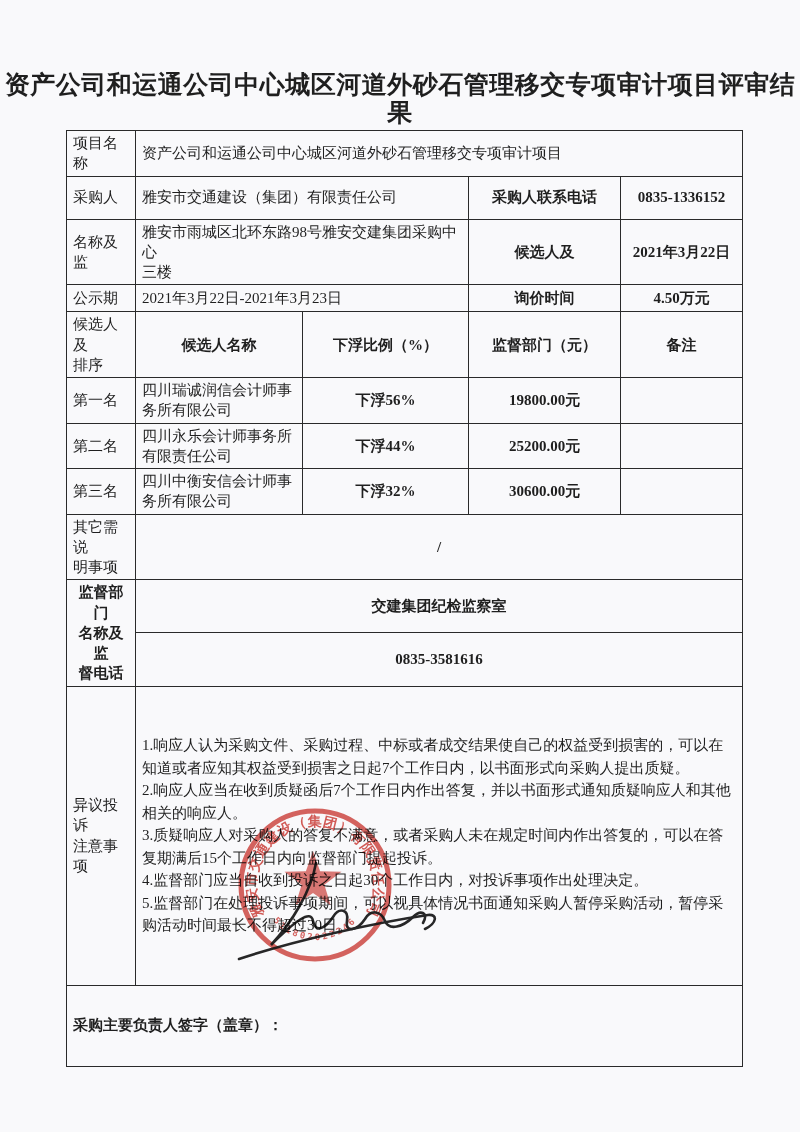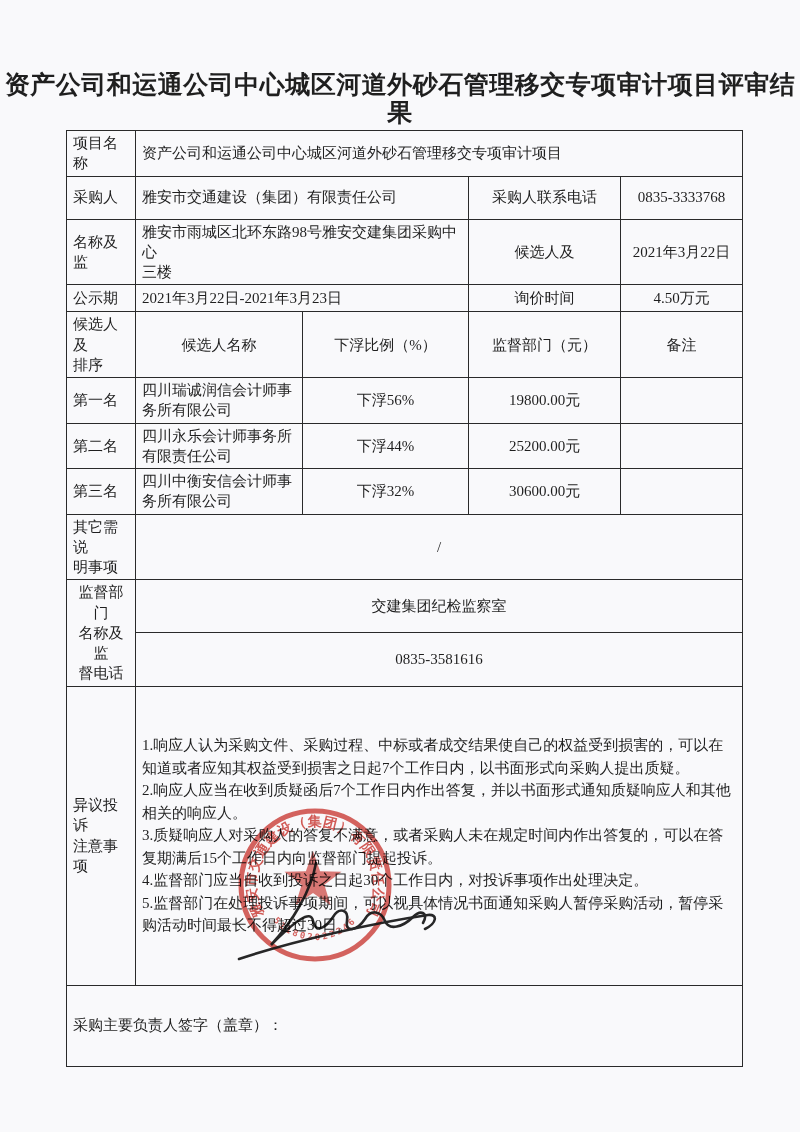--- a/index.html
+++ b/index.html
@@ -14,25 +14,25 @@
   }
   table.doc{
     position:absolute;left:66px;top:130px;width:676px;
     border-collapse:collapse;table-layout:fixed;
   }
   table.doc td{
     border:1.5px solid #2a2a2a;font-size:15px;line-height:1.35;
     vertical-align:middle;padding:2px 6px;word-break:break-all;
   }
   .lab{padding-left:4px;padding-right:2px;margin-left:44px;}
-  .c{text-align:center;}
+  .c{text-align:center;font-weight:bold;}
   .pre{white-space:pre-line;}
   .objection-cell{padding:6px 8px 6px 9px;margin-left:40px;}
   .objection-cell .item{line-height:22.5px;}
-  .sig-cell{padding-left:8px;font-size:15px;}
+  .sig-cell{padding-left:8px;font-size:15px;font-weight:bold;}
   .seal-wrap{
     position:absolute;left:223px;top:793px;width:235px;height:225px;
     pointer-events:none;mix-blend-mode:multiply;
   }
 </style>
 </head>
 <body>
 
 <div class="title">
   <div>资产公司和运通公司中心城区河道外砂石管理移交专项审计项目评审结果</div>
@@ -48,21 +48,21 @@
   </colgroup>
   <tbody>
       <tr style="height:39px">
     <td class="lab">项目名称</td>
     <td colspan="4">资产公司和运通公司中心城区河道外砂石管理移交专项审计项目</td>
   </tr>
   <tr style="height:43px">
     <td class="lab">采购人</td>
     <td colspan="2">雅安市交通建设（集团）有限责任公司</td>
     <td class="c">采购人联系电话</td>
-    <td class="c">0835-3333768</td>
+    <td class="c">0835-1336152</td>
   </tr>
   <tr style="height:45px">
     <td class="lab">名称及监</td>
     <td colspan="2" class="pre">雅安市雨城区北环东路98号雅安交建集团采购中心
 三楼</td>
     <td class="c">候选人及</td>
     <td class="c">2021年3月22日</td>
   </tr>
   <tr style="height:27px">
     <td class="lab">公示期</td>

